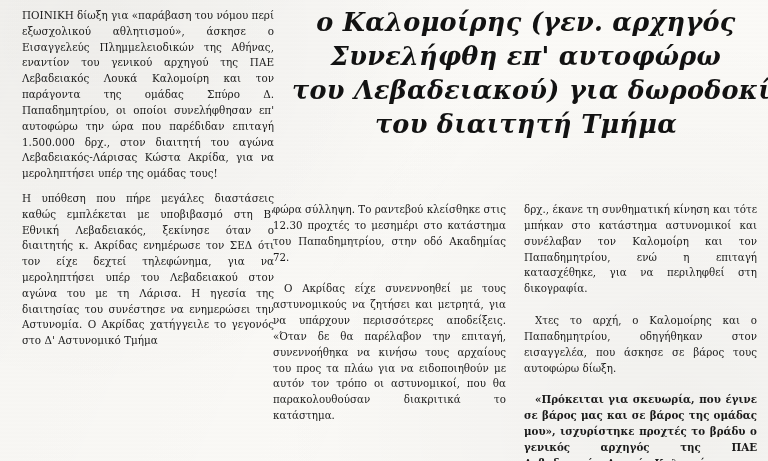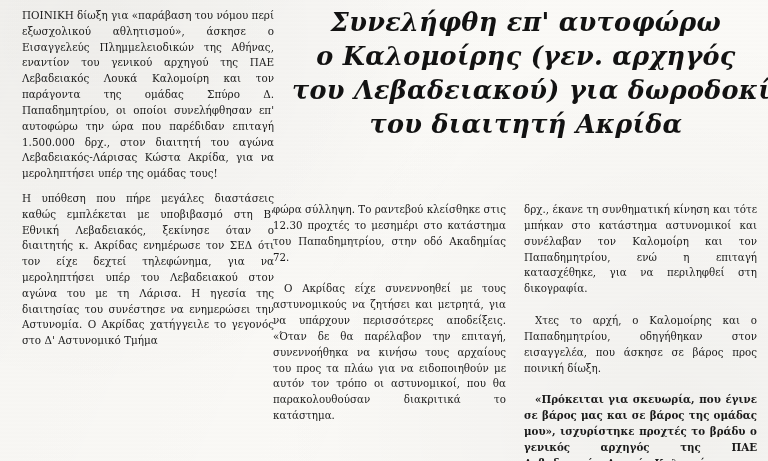--- a/index.html
+++ b/index.html
@@ -98,45 +98,45 @@
       repeating-linear-gradient(0deg, rgba(0,0,0,0.012) 0px, rgba(0,0,0,0) 2px, rgba(0,0,0,0.012) 4px);
     opacity: 0.7;
   }
 </style>
 </head>
 <body>
 
 <div class="page">
 
   <div class="headline">
+    <span class="hl-line">ο Καλομοίρης (γεν. αρχηγός</span>
     <span class="hl-line">Συνελήφθη επ' αυτοφώρω</span>
-    <span class="hl-line">ο Καλομοίρης (γεν. αρχηγός</span>
     <span class="hl-line">του Λεβαδειακού) για δωροδοκία</span>
-    <span class="hl-line">του διαιτητή Ακρίδα</span>
+    <span class="hl-line">του διαιτητή Τμήμα</span>
   </div>
 
   <div class="lead">
     <span class="blk">ΠΟΙΝΙΚΗ δίωξη για «παράβαση του νόμου περί εξωσχολικού αθλητισμού», άσκησε ο Εισαγγελεύς Πλημμελειοδικών της Αθήνας, εναντίον του γενικού αρχηγού της ΠΑΕ Λεβαδειακός Λουκά Καλομοίρη και τον παράγοντα της ομάδας Σπύρο Δ. Παπαδημητρίου, οι οποίοι συνελήφθησαν επ' αυτοφώρω την ώρα που παρέδιδαν επιταγή 1.500.000 δρχ., στον διαιτητή του αγώνα Λεβαδειακός-Λάρισας Κώστα Ακρίδα, για να μεροληπτήσει υπέρ της ομάδας τους!</span>
     <span class="blk">Η υπόθεση που πήρε μεγάλες διαστάσεις καθώς εμπλέκεται με υποβιβασμό στη Β' Εθνική Λεβαδειακός, ξεκίνησε όταν ο διαιτητής κ. Ακρίδας ενημέρωσε τον ΣΕΔ ότι τον είχε δεχτεί τηλεφώνημα, για να μεροληπτήσει υπέρ του Λεβαδειακού στον αγώνα του με τη Λάρισα. Η ηγεσία της διαιτησίας του συνέστησε να ενημερώσει την Αστυνομία. Ο Ακρίδας χατήγγειλε το γεγονός στο Δ' Αστυνομικό Τμήμα</span>
   </div>
 
   <div class="cols">
 
     <div class="col">
       
     </div>
 
     <div class="col">
       <p>φώρα σύλληψη. Το ραντεβού κλείσθηκε στις 12.30 προχτές το μεσημέρι στο κατάστημα του Παπαδημητρίου, στην οδό Ακαδημίας 72.</p>
       <p class="ind">Ο Ακρίδας είχε συνεννοηθεί με τους αστυνομικούς να ζητήσει και μετρητά, για να υπάρχουν περισσότερες αποδείξεις. «Όταν δε θα παρέλαβον την επιταγή, συνεννοήθηκα να κινήσω τους αρχαίους του προς τα πλάω για να ειδοποιηθούν με αυτόν τον τρόπο οι αστυνομικοί, που θα παρακολουθούσαν διακριτικά το κατάστημα.</p>
     </div>
 
     <div class="col">
       <p>δρχ., έκανε τη συνθηματική κίνηση και τότε μπήκαν στο κατάστημα αστυνομικοί και συνέλαβαν τον Καλομοίρη και τον Παπαδημητρίου, ενώ η επιταγή κατασχέθηκε, για να περιληφθεί στη δικογραφία.</p>
-      <p class="ind">Χτες το αρχή, ο Καλομοίρης και ο Παπαδημητρίου, οδηγήθηκαν στον εισαγγελέα, που άσκησε σε βάρος προς ποινική δίωξη.</p>
+      <p class="ind">Χτες το αρχή, ο Καλομοίρης και ο Παπαδημητρίου, οδηγήθηκαν στον εισαγγελέα, που άσκησε σε βάρος τους αυτοφώρω δίωξη.</p>
       <p class="ind bold-para">«Πρόκειται για σκευωρία, που έγινε σε βάρος μας και σε βάρος της ομάδας μου», ισχυρίστηκε προχτές το βράδυ ο γενικός αρχηγός της ΠΑΕ Λεβαδειακός, Λουκάς Καλομοίρης.</p>
       <p class="ind bold-para">«Δεν είμαι ένοχος. Θέλω να</p>
     </div>
 
   </div>
 
   <div class="grain"></div>
 </div>
 
 </body></html>

